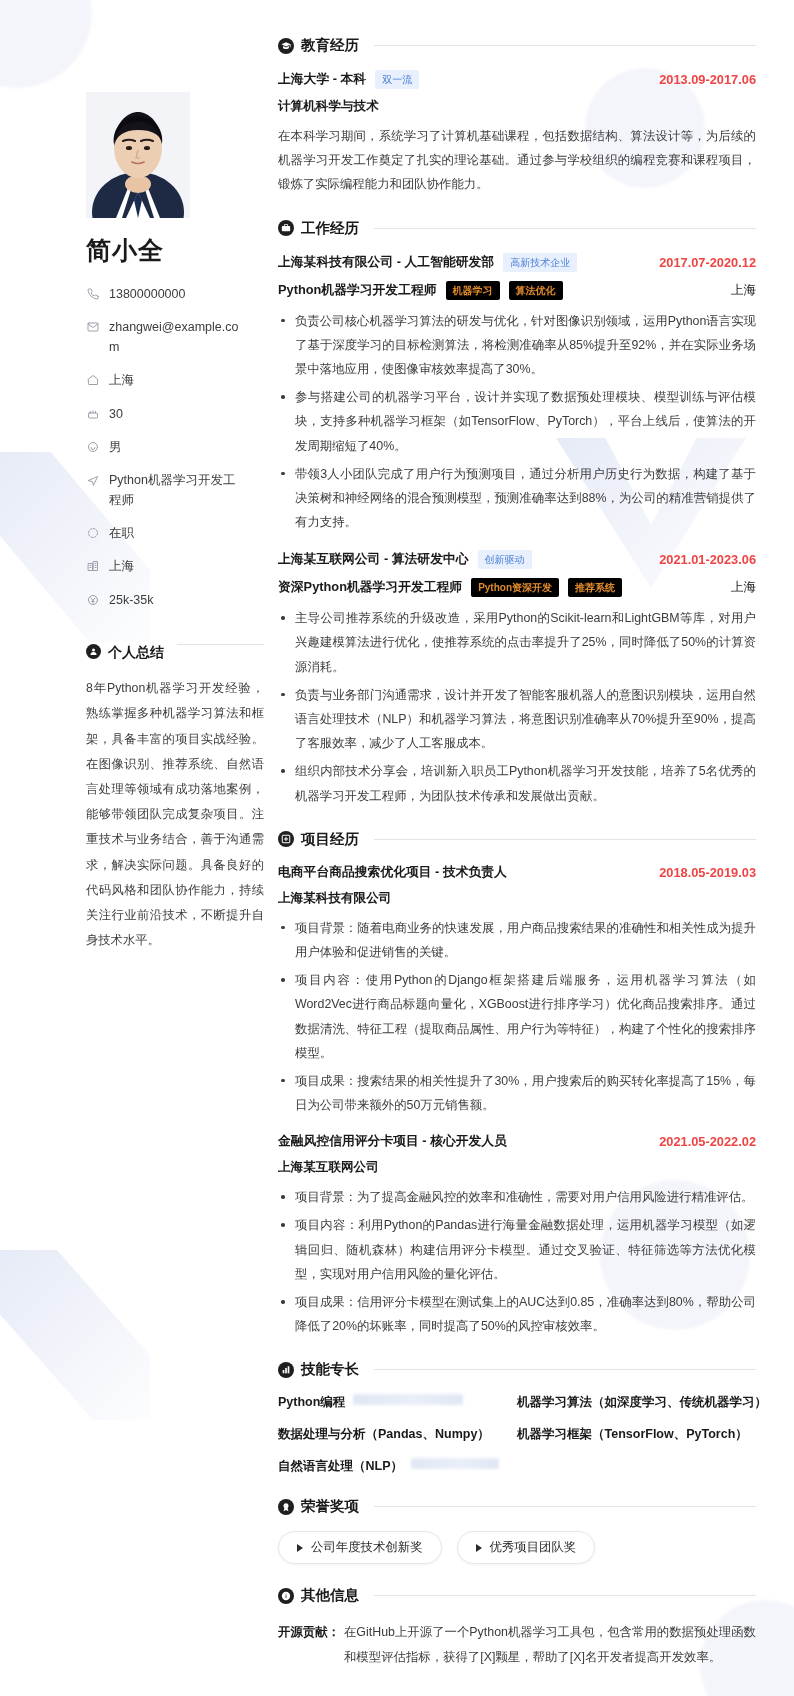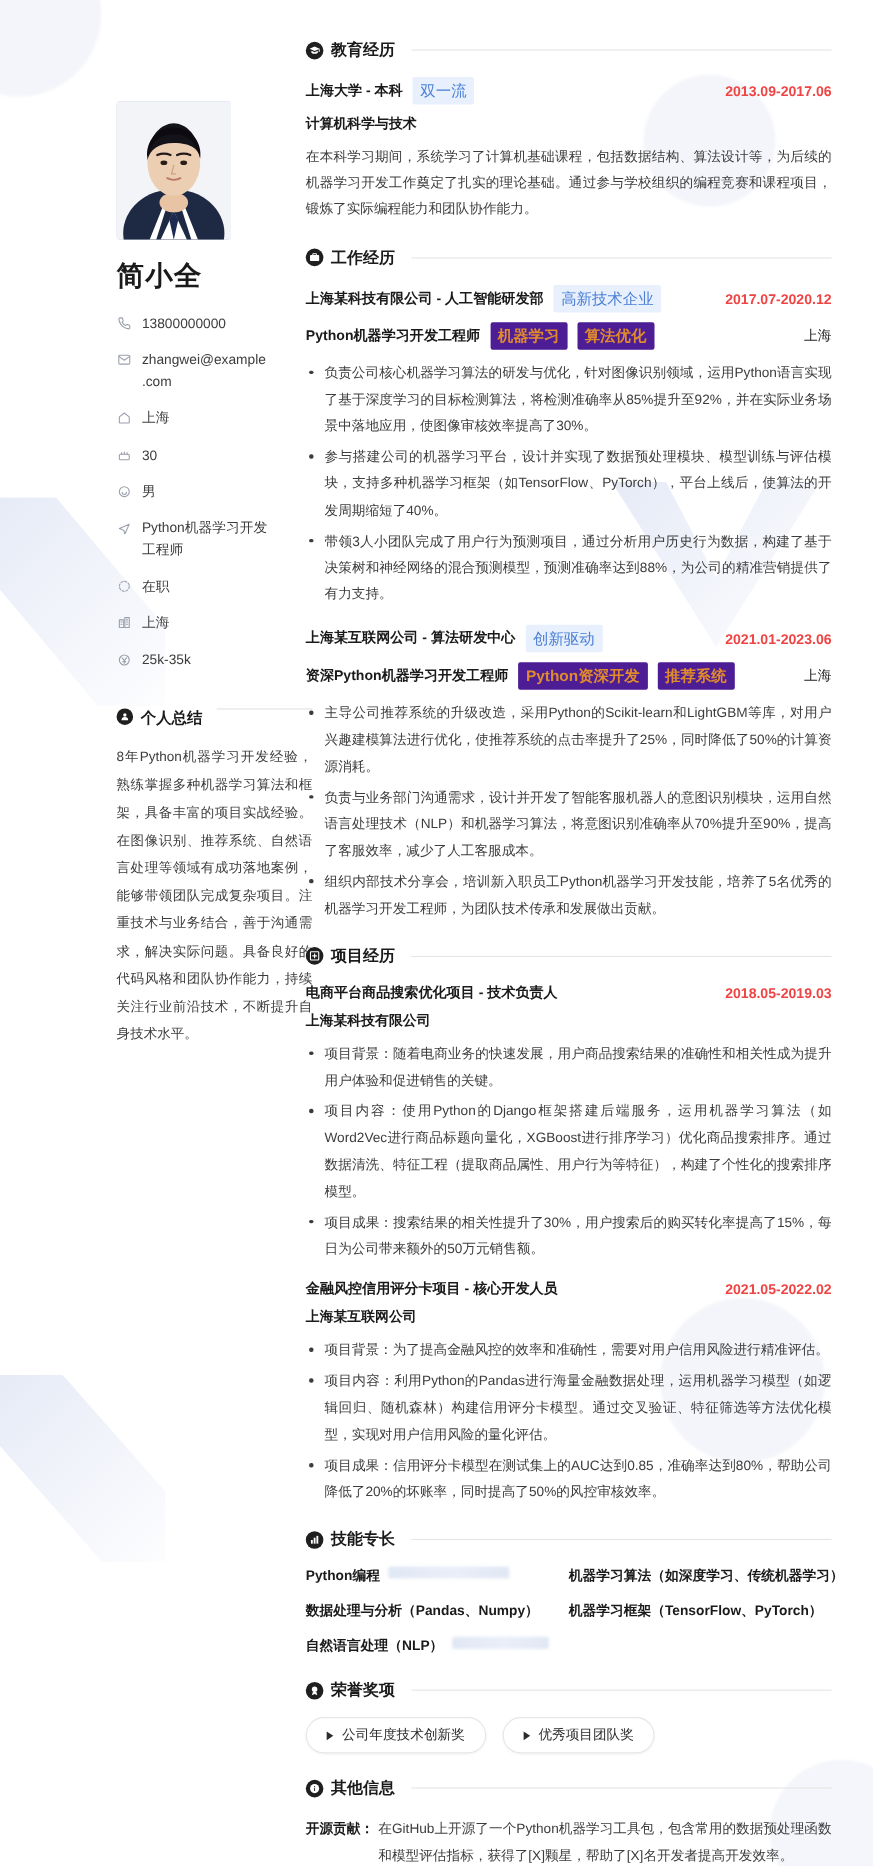--- a/index.html
+++ b/index.html
@@ -25,21 +25,21 @@
     background: #eceef7;
     opacity: .55;
     filter: blur(1px);
   }
   .wm-chev {
     background: linear-gradient(135deg, rgba(226,231,245,.85), rgba(240,243,251,.15));
   }
 
   
   .wrap { position: relative; z-index: 2; display: flex; align-items: flex-start; }
-  .sidebar { width: 268px; flex: 0 0 268px; padding: 92px 24px 40px 60px; }
+  .sidebar { width: 268px; flex: 0 0 268px; padding: 92px 24px 40px 40px; }
   .main { flex: 1; padding: 30px 38px 30px 10px; }
 
   
   .photo {
     width: 104px; height: 126px;
     margin: 0 0 16px 46px;
     border-radius: 3px;
     overflow: hidden;
     background: #cfd7e6;
     position: relative;
@@ -103,25 +103,25 @@
     display: flex; align-items: center;
     gap: 9px; margin-bottom: 9px;
   }
   .erow .org { font-size: 12.8px; font-weight: 700; color: #1a1a1a; white-space: nowrap; }
   .erow .role-t { font-size: 12.8px; font-weight: 700; color: #1a1a1a; white-space: nowrap; }
   .erow .spacer { flex: 1; }
   .erow .date { font-size: 12.8px; font-weight: 700; color: #ef4444; white-space: nowrap; }
   .erow .loc { font-size: 12.5px; color: #1a1a1a; white-space: nowrap; }
 
   .tag {
-    font-size: 14px; padding: 2px 7px; border-radius: 2px;
+    font-size: 10px; padding: 2px 7px; border-radius: 2px;
     white-space: nowrap; line-height: 1.5;
   }
   .tag-blue { background: #e8f0fe; color: #4a7fd4; }
-  .tag-orange { background: #4c1d95; color: #e08a2e; font-weight: 700; }
+  .tag-orange { background: #000000; color: #e08a2e; font-weight: 700; }
 
   .major { font-size: 12.6px; font-weight: 700; color: #1a1a1a; margin-bottom: 9px; }
   .para { font-size: 12.4px; line-height: 1.95; color: #3c3c3c; text-align: justify; }
 
   ul.bl { list-style: none; margin: 0; padding: 0; }
   ul.bl li {
     position: relative; padding-left: 17px;
     font-size: 12.4px; line-height: 1.95; color: #3c3c3c;
     margin-bottom: 4px; text-align: justify;
   }

